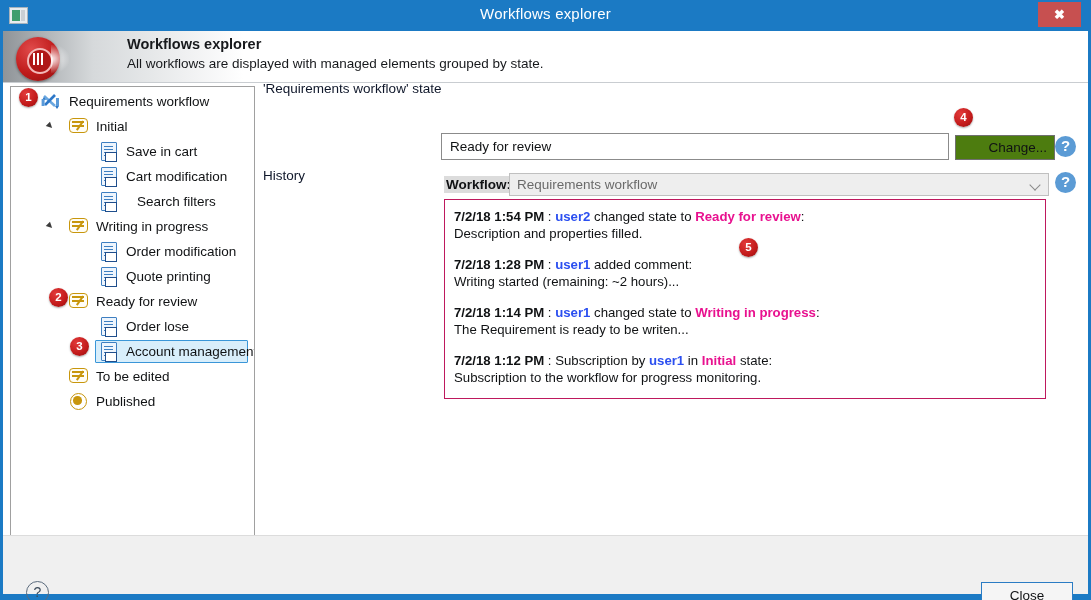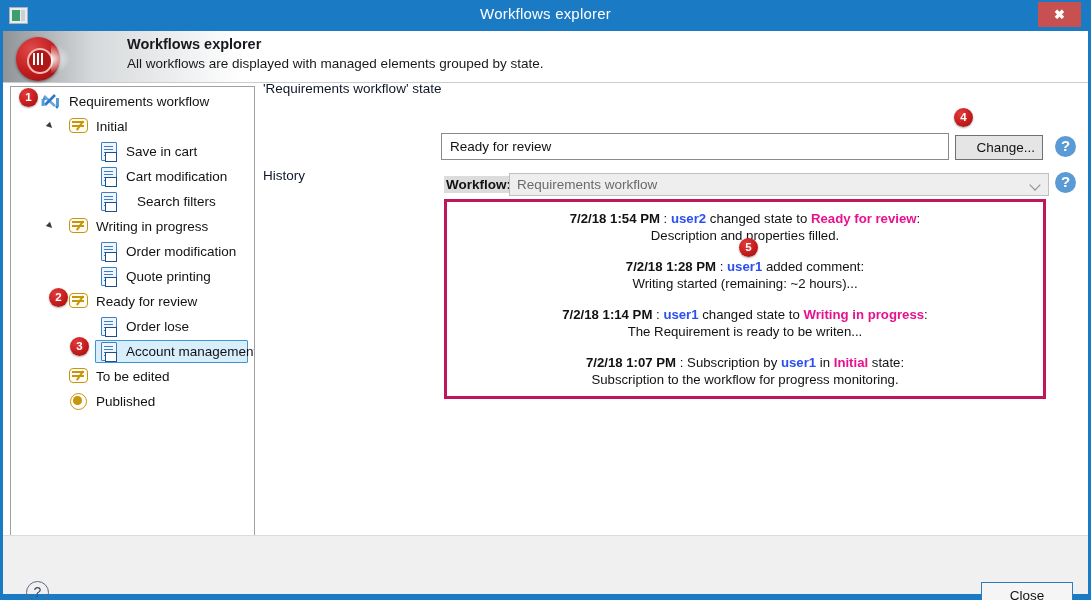--- a/index.html
+++ b/index.html
@@ -209,23 +209,23 @@
     width: 508px; height: 27px;
     border: 1px solid #8b8b8b;
     background: #ffffff;
     font-family: "Liberation Sans", sans-serif;
     font-size: 13.5px; color: #101214;
     padding: 0 8px;
     outline: none;
   }
   #change-btn {
     position: absolute; left: 952px; top: 104px;
-    width: 88px; height: 25px;
+    width: 100px; height: 25px;
     border: 1px solid #707070;
-    background: #e5e5e5;
+    background: #4d7c0f;
     font-family: "Liberation Sans", sans-serif;
     font-size: 13.5px; color: #101214;
     text-align: right;
     padding-right: 7px;
     cursor: pointer;
   }
   .help-round {
     position: absolute;
     width: 21px; height: 21px;
     border-radius: 50%;
@@ -254,25 +254,24 @@
   #wf-combo .chev {
     position: absolute; right: 9px; top: 7px;
     width: 8px; height: 8px;
     border-left: 1.4px solid #8a8a8a;
     border-bottom: 1.4px solid #8a8a8a;
     transform: rotate(-45deg);
   }
   #history-box {
     position: absolute; left: 441px; top: 168px;
     width: 602px; height: 200px;
-    border: 3px solid #be185d;
+    border: 1px solid #be185d;
     background: #ffffff;
     padding: 8px 9px;
     overflow: hidden;
-    text-align: center;
   }
   .hist-entry { margin-bottom: 14px; }
   .hist-entry:last-child { margin-bottom: 0; }
   .hist-line1 {
     font-size: 13.2px; color: #101214;
     line-height: 17px; white-space: nowrap;
   }
   .hist-line2 {
     font-size: 13.2px; color: #101214;
     line-height: 17px; white-space: nowrap;
@@ -458,21 +457,21 @@
 
       <div class="hist-entry">
         <div class="hist-line1">
           <span class="ts">7/2/18 1:14 PM</span><span> : </span><span class="usr">user1</span><span> changed state to </span><span class="st">Writing in progress</span><span>:</span>
         </div>
         <div class="hist-line2">The Requirement is ready to be writen...</div>
       </div>
 
       <div class="hist-entry">
         <div class="hist-line1">
-          <span class="ts">7/2/18 1:07 PM</span><span> : </span><span>Subscription by </span><span class="usr">user1</span><span> in </span><span class="st">Initial</span><span> state:</span>
+          <span class="ts">7/2/18 1:12 PM</span><span> : </span><span>Subscription by </span><span class="usr">user1</span><span> in </span><span class="st">Initial</span><span> state:</span>
         </div>
         <div class="hist-line2">Subscription to the workflow for progress monitoring.</div>
       </div>
     </div>
 
     <div id="footer">
       <div id="footer-help">?</div>
       <button id="close-btn"><u>C</u><span>lose</span></button>
     </div>
 

